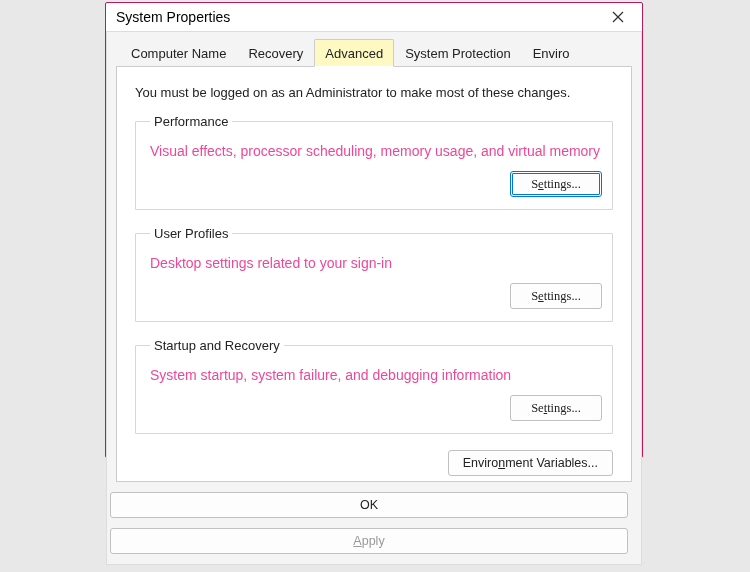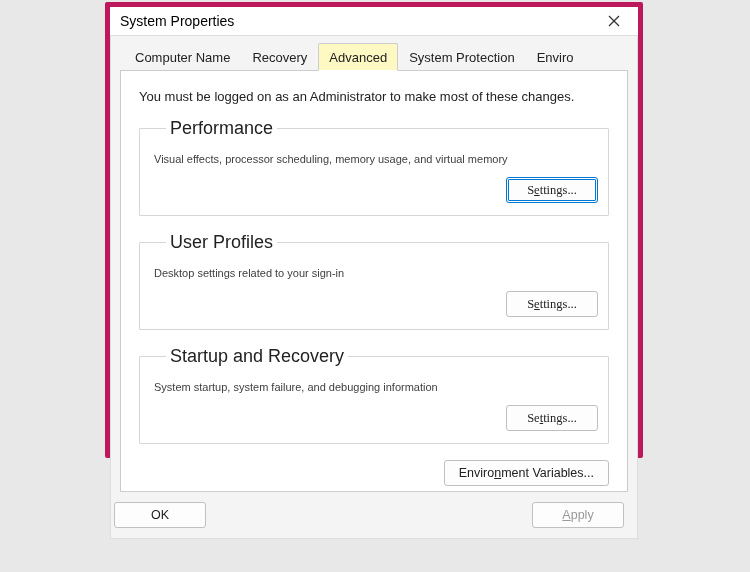--- a/index.html
+++ b/index.html
@@ -11,21 +11,21 @@
       height: 572px;
       overflow: hidden;
     }
     .dialog {
       position: absolute;
       left: 105px;
       top: 2px;
       width: 538px;
       height: 456px;
       background: #ffffff;
-      border: 5px solid #be185d;
+      border: 1px solid #be185d;
       border-radius: 2px;
       display: flex;
       flex-direction: column;
     }
     .titlebar {
       display: flex;
       align-items: center;
       justify-content: space-between;
       height: 34px;
       padding: 0 10px;
@@ -88,28 +88,28 @@
       margin-bottom: 14px;
     }
     fieldset.group {
       border: 1px solid #d6d6d6;
       border-radius: 1px;
       padding: 10px 10px 12px 10px;
       margin-bottom: 16px;
       position: relative;
     }
     fieldset.group legend {
-      font-size: 18px;
+      font-size: 13px;
       color: #222;
       padding: 0 4px;
-      margin-left: 16px;
+      margin-left: 4px;
     }
     .group-desc {
-      font-size: 11px;
-      color: #404040;
+      font-size: 14px;
+      color: #ec4899;
       margin: 4px 0 12px 4px;
     }
     .btn-row {
       display: flex;
       justify-content: flex-end;
       padding-right: 0;
       font-family: Liberation Serif, serif;
     }
     button.win-btn {
       min-width: 92px;
@@ -135,23 +135,24 @@
     .env-row {
       display: flex;
       justify-content: flex-end;
       margin-top: 4px;
     }
     .env-btn {
       min-width: 160px;
     }
     .footer {
       display: flex;
-      justify-content: space-between;
+      justify-content: flex-end;
       gap: 10px;
       padding: 10px 10px 0 0;
+      flex-direction: column;
     }
     .underline-char { text-decoration: underline; }
   </style>
 </head>
 <body>
 
 <div class="dialog">
   <div class="titlebar">
     <div class="title">System Properties</div>
     <div class="close-btn">

